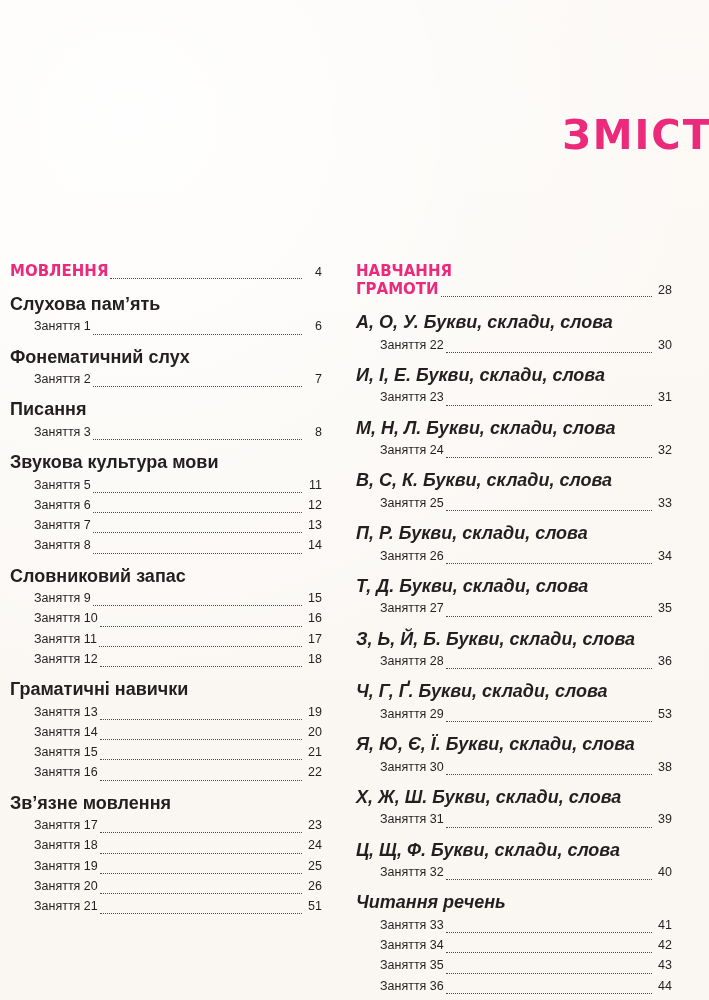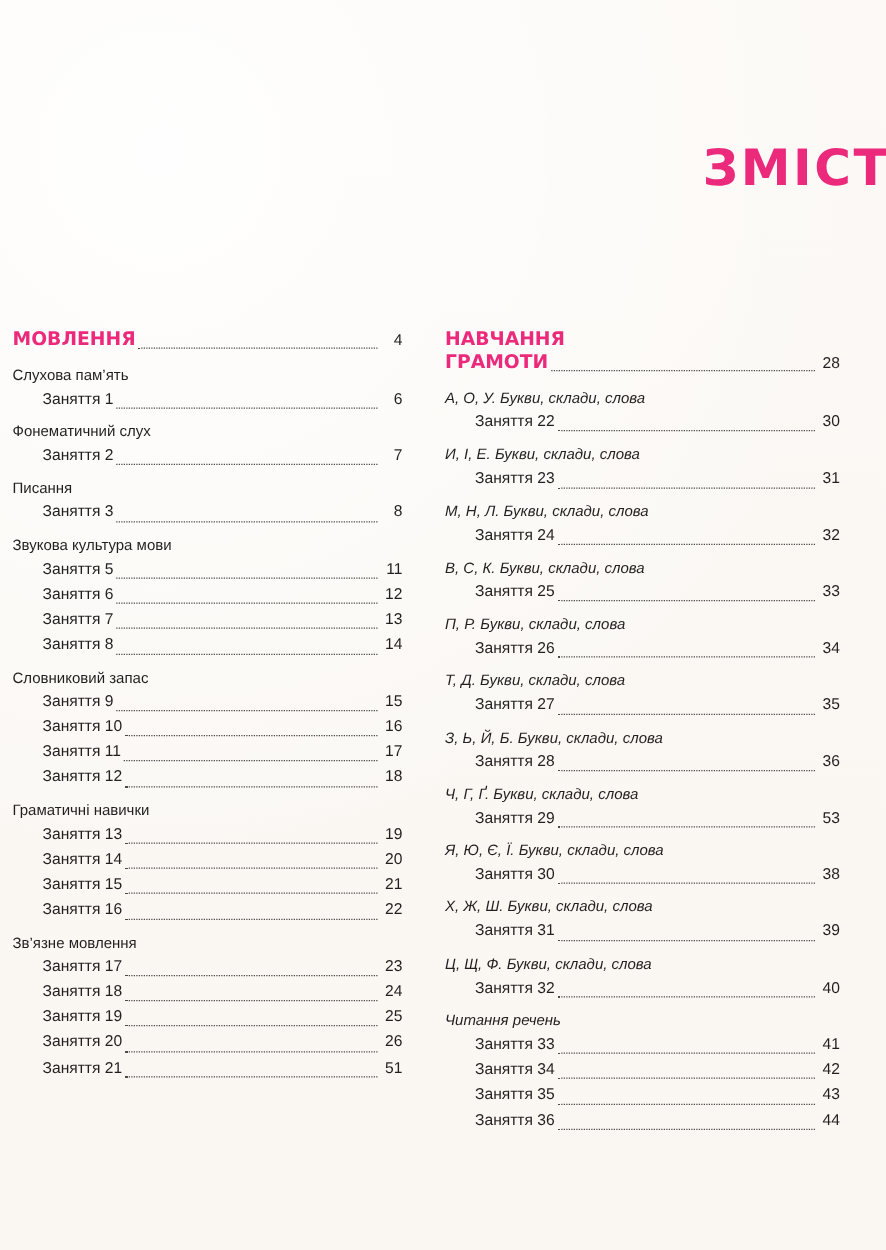--- a/index.html
+++ b/index.html
@@ -42,22 +42,22 @@
     display: flex;
     gap: 0;
   }
   .col {
     width: 354px;
     box-sizing: border-box;
   }
   .col.left { padding-left: 10px; padding-right: 32px; }
   .col.right { padding-left: 2px; padding-right: 36px; }
   .group-title {
-    font-size: 12px;
-    font-weight: normal;
+    font-size: 18px;
+    font-weight: bold;
     color: #231f20;
     margin-top: 9px;
     margin-bottom: 1px;
     line-height: 1.25;
   }
   .group-title.italic {
     font-style: italic;
   }
   .row {
     display: flex;

